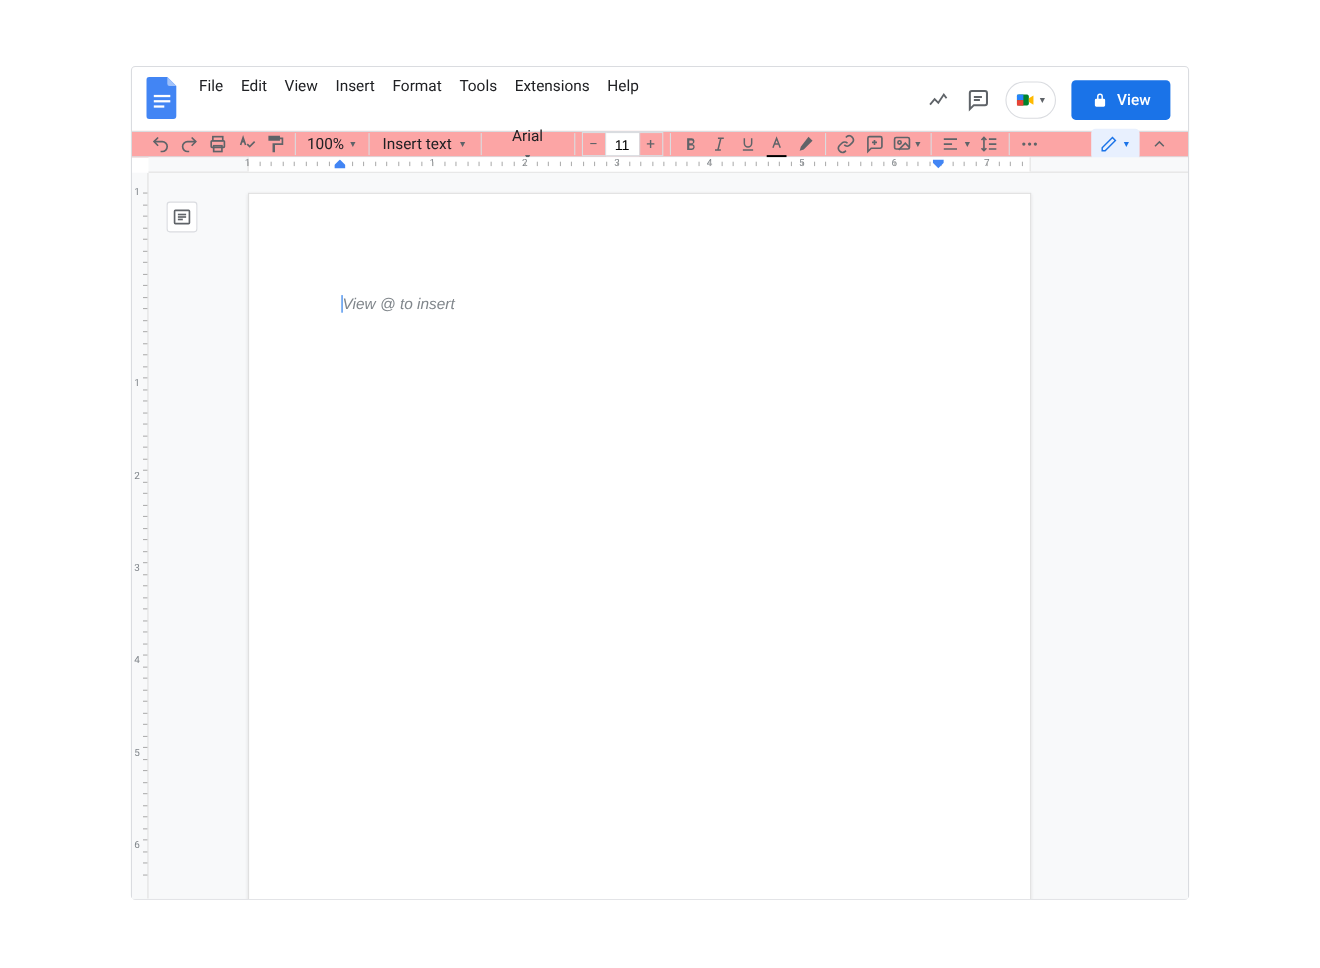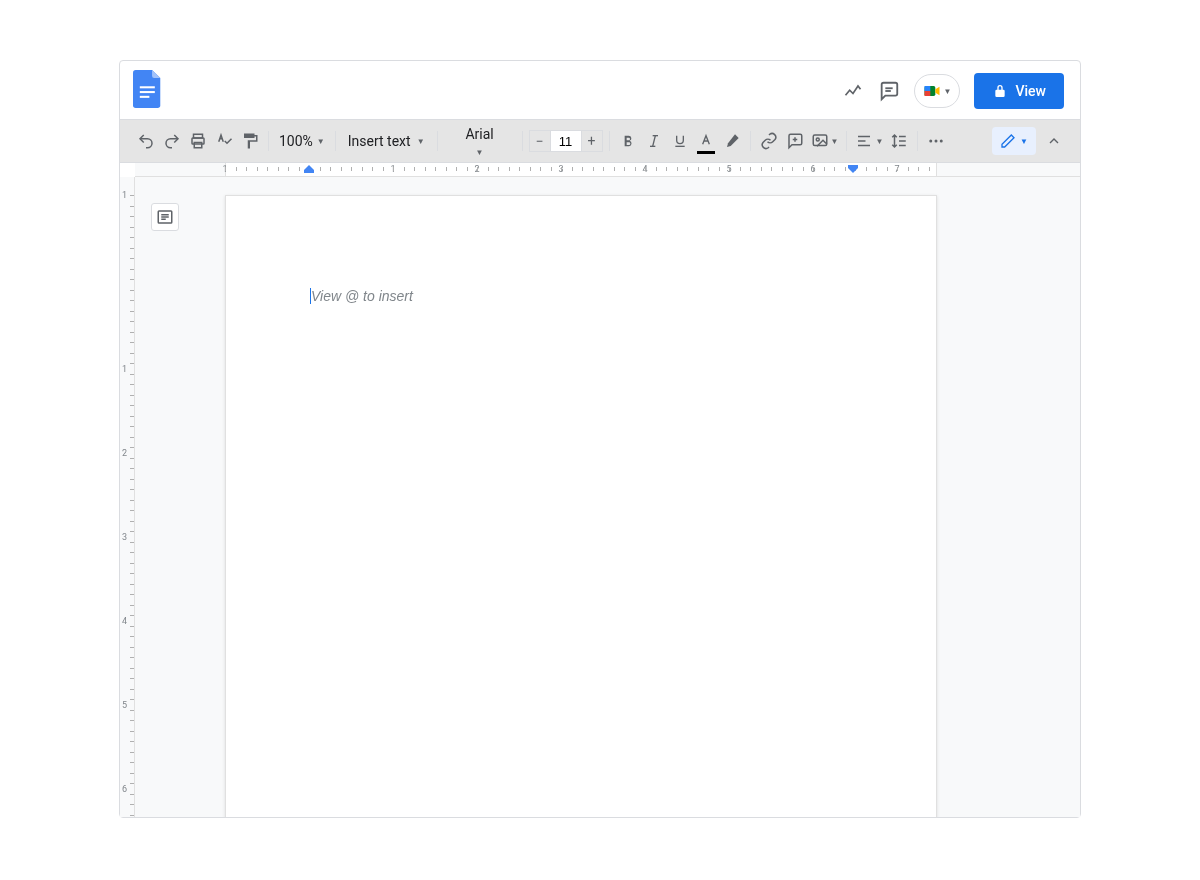--- a/index.html
+++ b/index.html
@@ -49,22 +49,22 @@
     width:46px;height:34px;border:1px solid #dadce0;border-radius:20px;
     display:flex;align-items:center;justify-content:center;gap:2px;cursor:pointer;
   }
   .share-btn {
     height:36px; padding: 0 18px; background:#1a73e8; color:#fff;
     border-radius:4px; display:flex; align-items:center; gap:8px;
     font-size:14px; font-weight:500; cursor:pointer;
   }
   
   .toolbar {
-    height: 44px; border-top:1px solid #dadce0; border-bottom:1px solid #dadce0;
-    background:#e5e5e5; display:flex; align-items:center; padding: 0 14px;
+    height: 24px; border-top:1px solid #dadce0; border-bottom:1px solid #dadce0;
+    background:#fca5a5; display:flex; align-items:center; padding: 0 14px;
     gap: 2px; flex-shrink:0;
   }
   .tb-btn {
     min-width:24px;height:24px;border-radius:2px;
     display:flex;align-items:center;justify-content:center;color:#5f6368;cursor:pointer;
     padding:0 2px;
   }
   .tb-sep{width:1px;height:20px;background:#dadce0;margin:0 4px;}
   .zoom-box{display:flex;align-items:center;gap:4px;font-size:14px;color:#202124;padding:0 4px;cursor:pointer;}
   .style-box{display:flex;align-items:center;gap:6px;font-size:14px;color:#202124;padding:0 6px;cursor:pointer;min-width:86px;}
@@ -122,20 +122,30 @@
     <div class="docs-logo">
       <svg viewBox="0 0 44 56">
         <path d="M4 0 h24 l12 12 v40 a4 4 0 0 1 -4 4 H4 a4 4 0 0 1 -4 -4 V4 a4 4 0 0 1 4 -4 z" fill="#4285f4"></path>
         <path d="M28 0 l12 12 h-9 a3 3 0 0 1 -3 -3 z" fill="#a1c2fa"></path>
         <rect x="10" y="24" width="22" height="3" fill="#fff"></rect>
         <rect x="10" y="31" width="22" height="3" fill="#fff"></rect>
         <rect x="10" y="38" width="14" height="3" fill="#fff"></rect>
       </svg>
     </div>
     <div class="title-area">
+      <div class="menu-row">
+        <span class="menu-item">File</span>
+        <span class="menu-item">Edit</span>
+        <span class="menu-item">View</span>
+        <span class="menu-item">Insert</span>
+        <span class="menu-item">Format</span>
+        <span class="menu-item">Tools</span>
+        <span class="menu-item">Extensions</span>
+        <span class="menu-item">Help</span>
+      </div>
     </div>
     <div class="header-right">
       <div class="hr-icon">
         <svg viewBox="0 0 24 24" width="20" height="20" fill="none" stroke="currentColor" stroke-width="2">
             <path d="M3 17 l5-6 4 4 6-9 3 4"></path>
           </svg>
       </div>
       <div class="hr-icon">
         <svg viewBox="0 0 24 24" width="22" height="22" fill="none" stroke="currentColor" stroke-width="2">
             <path d="M21 15a2 2 0 0 1-2 2H8l-4 4V5a2 2 0 0 1 2-2h13a2 2 0 0 1 2 2z"></path>

